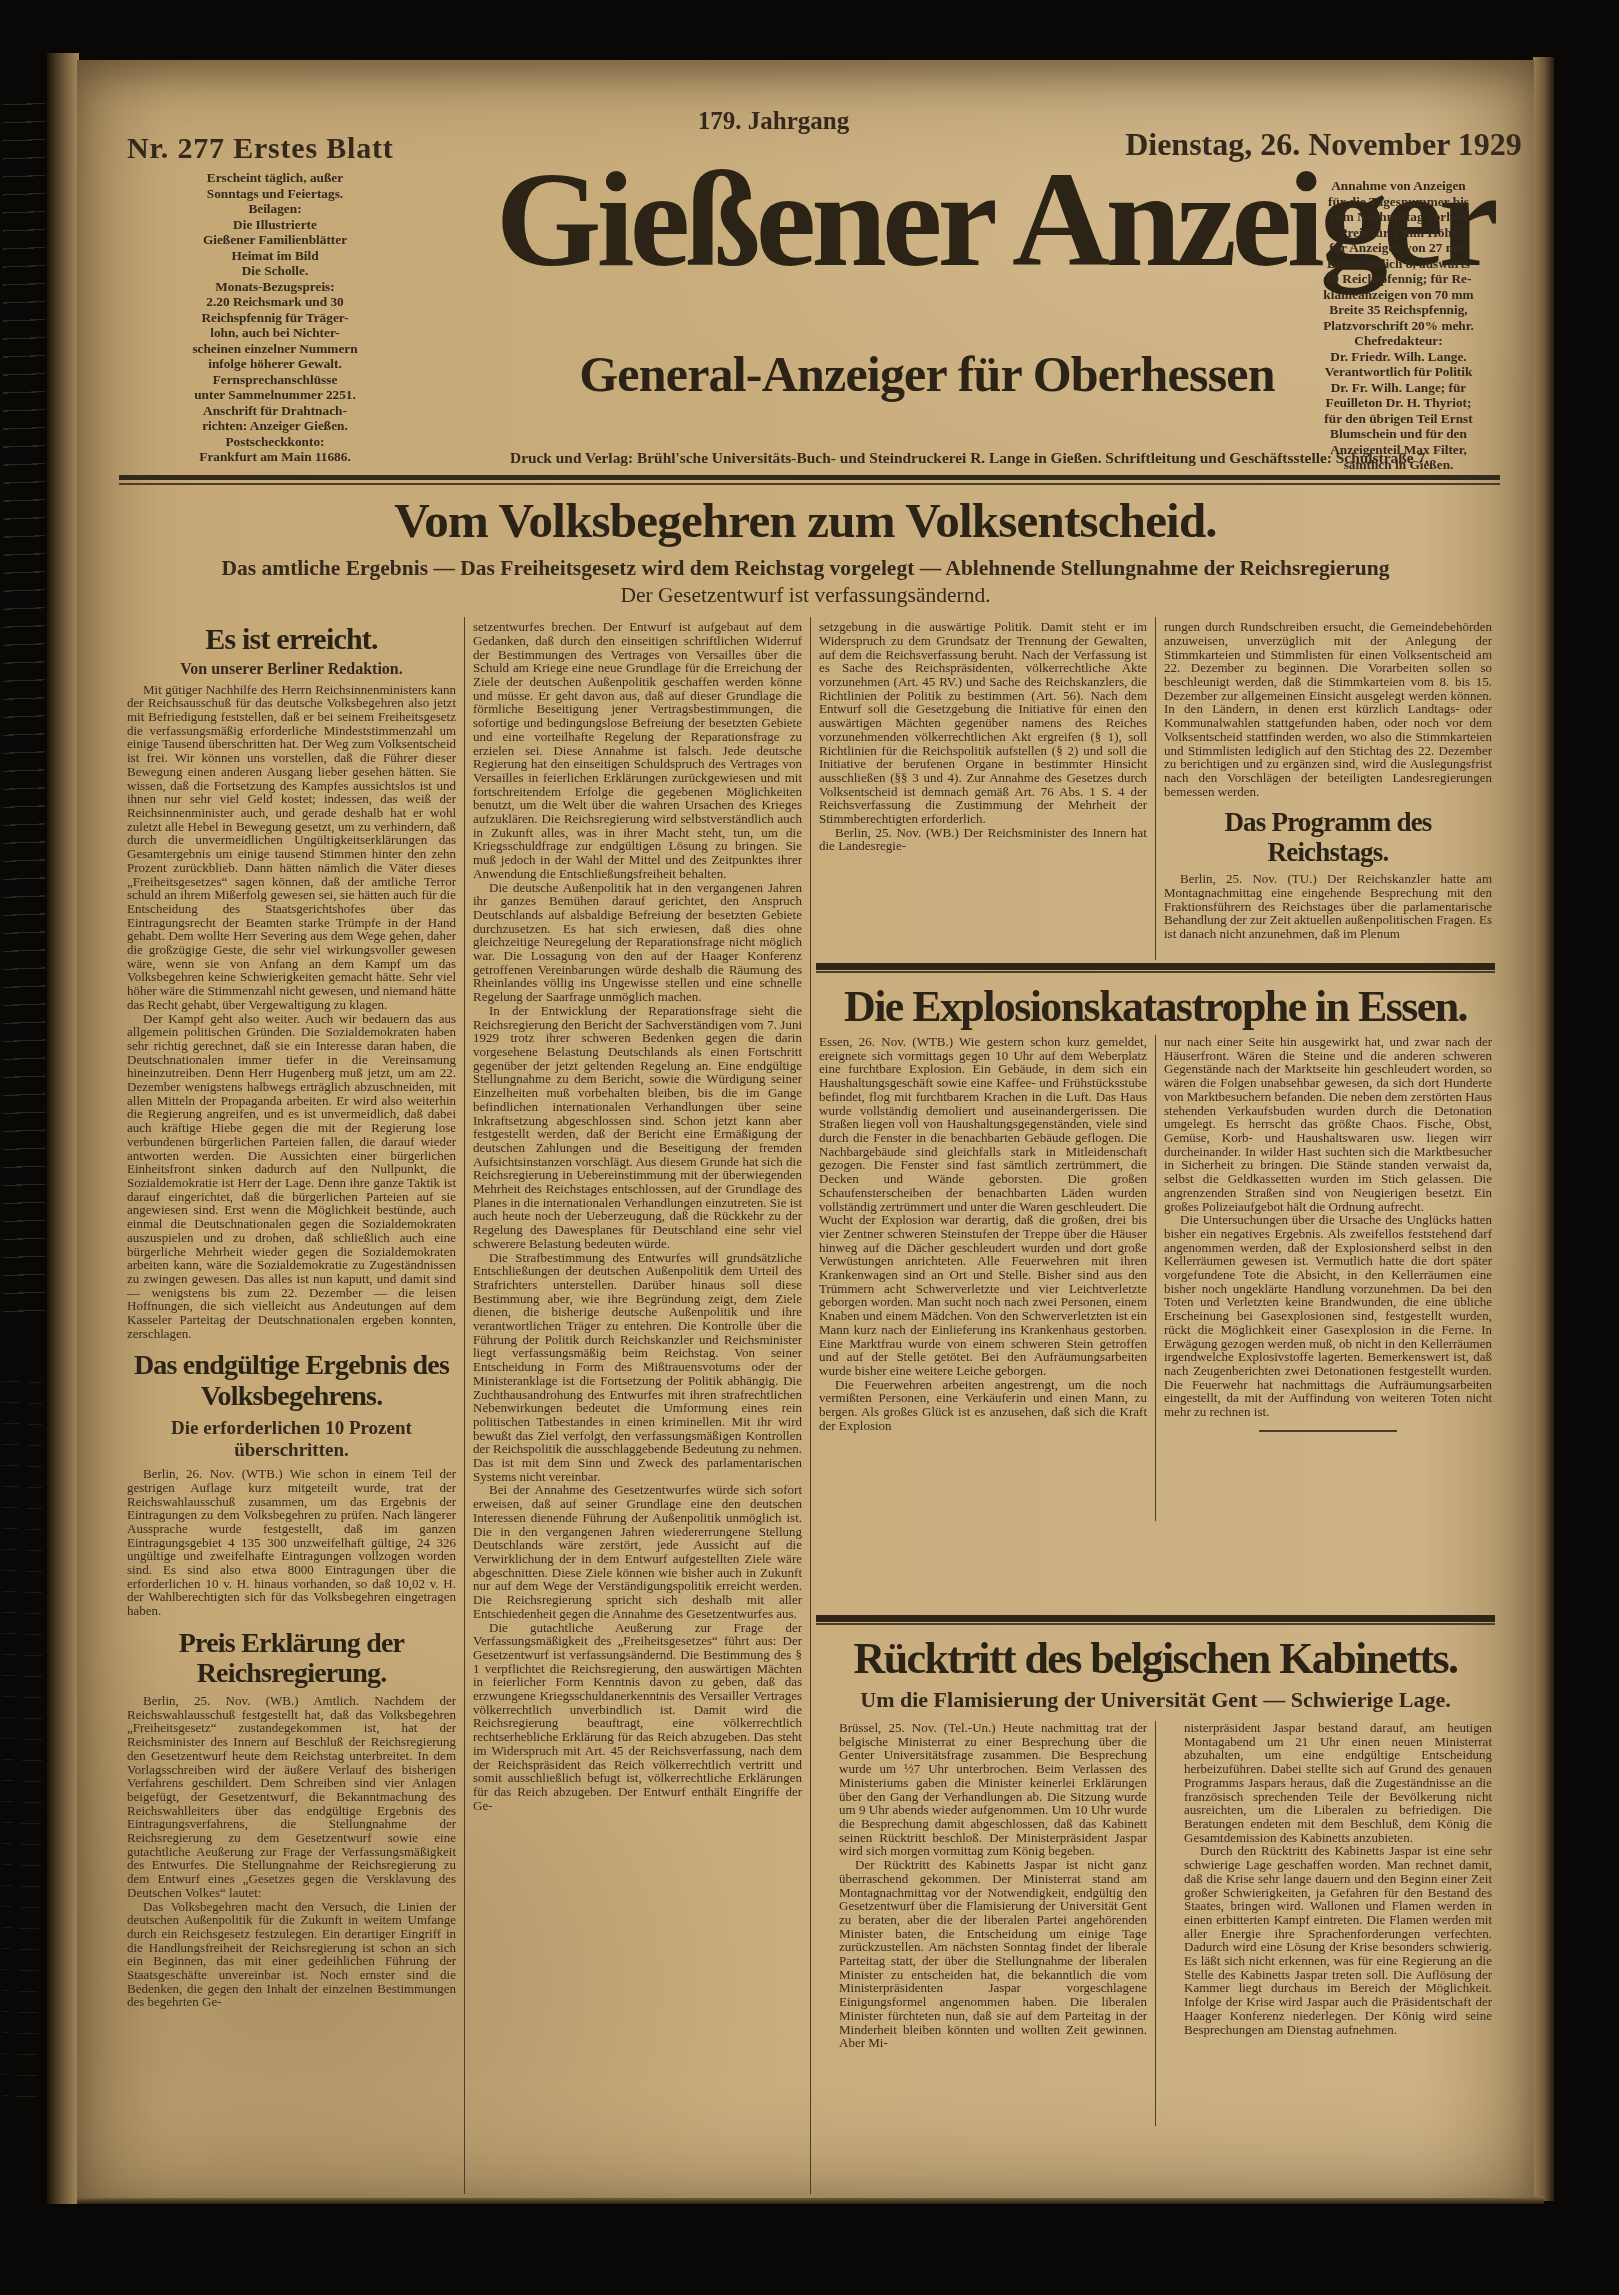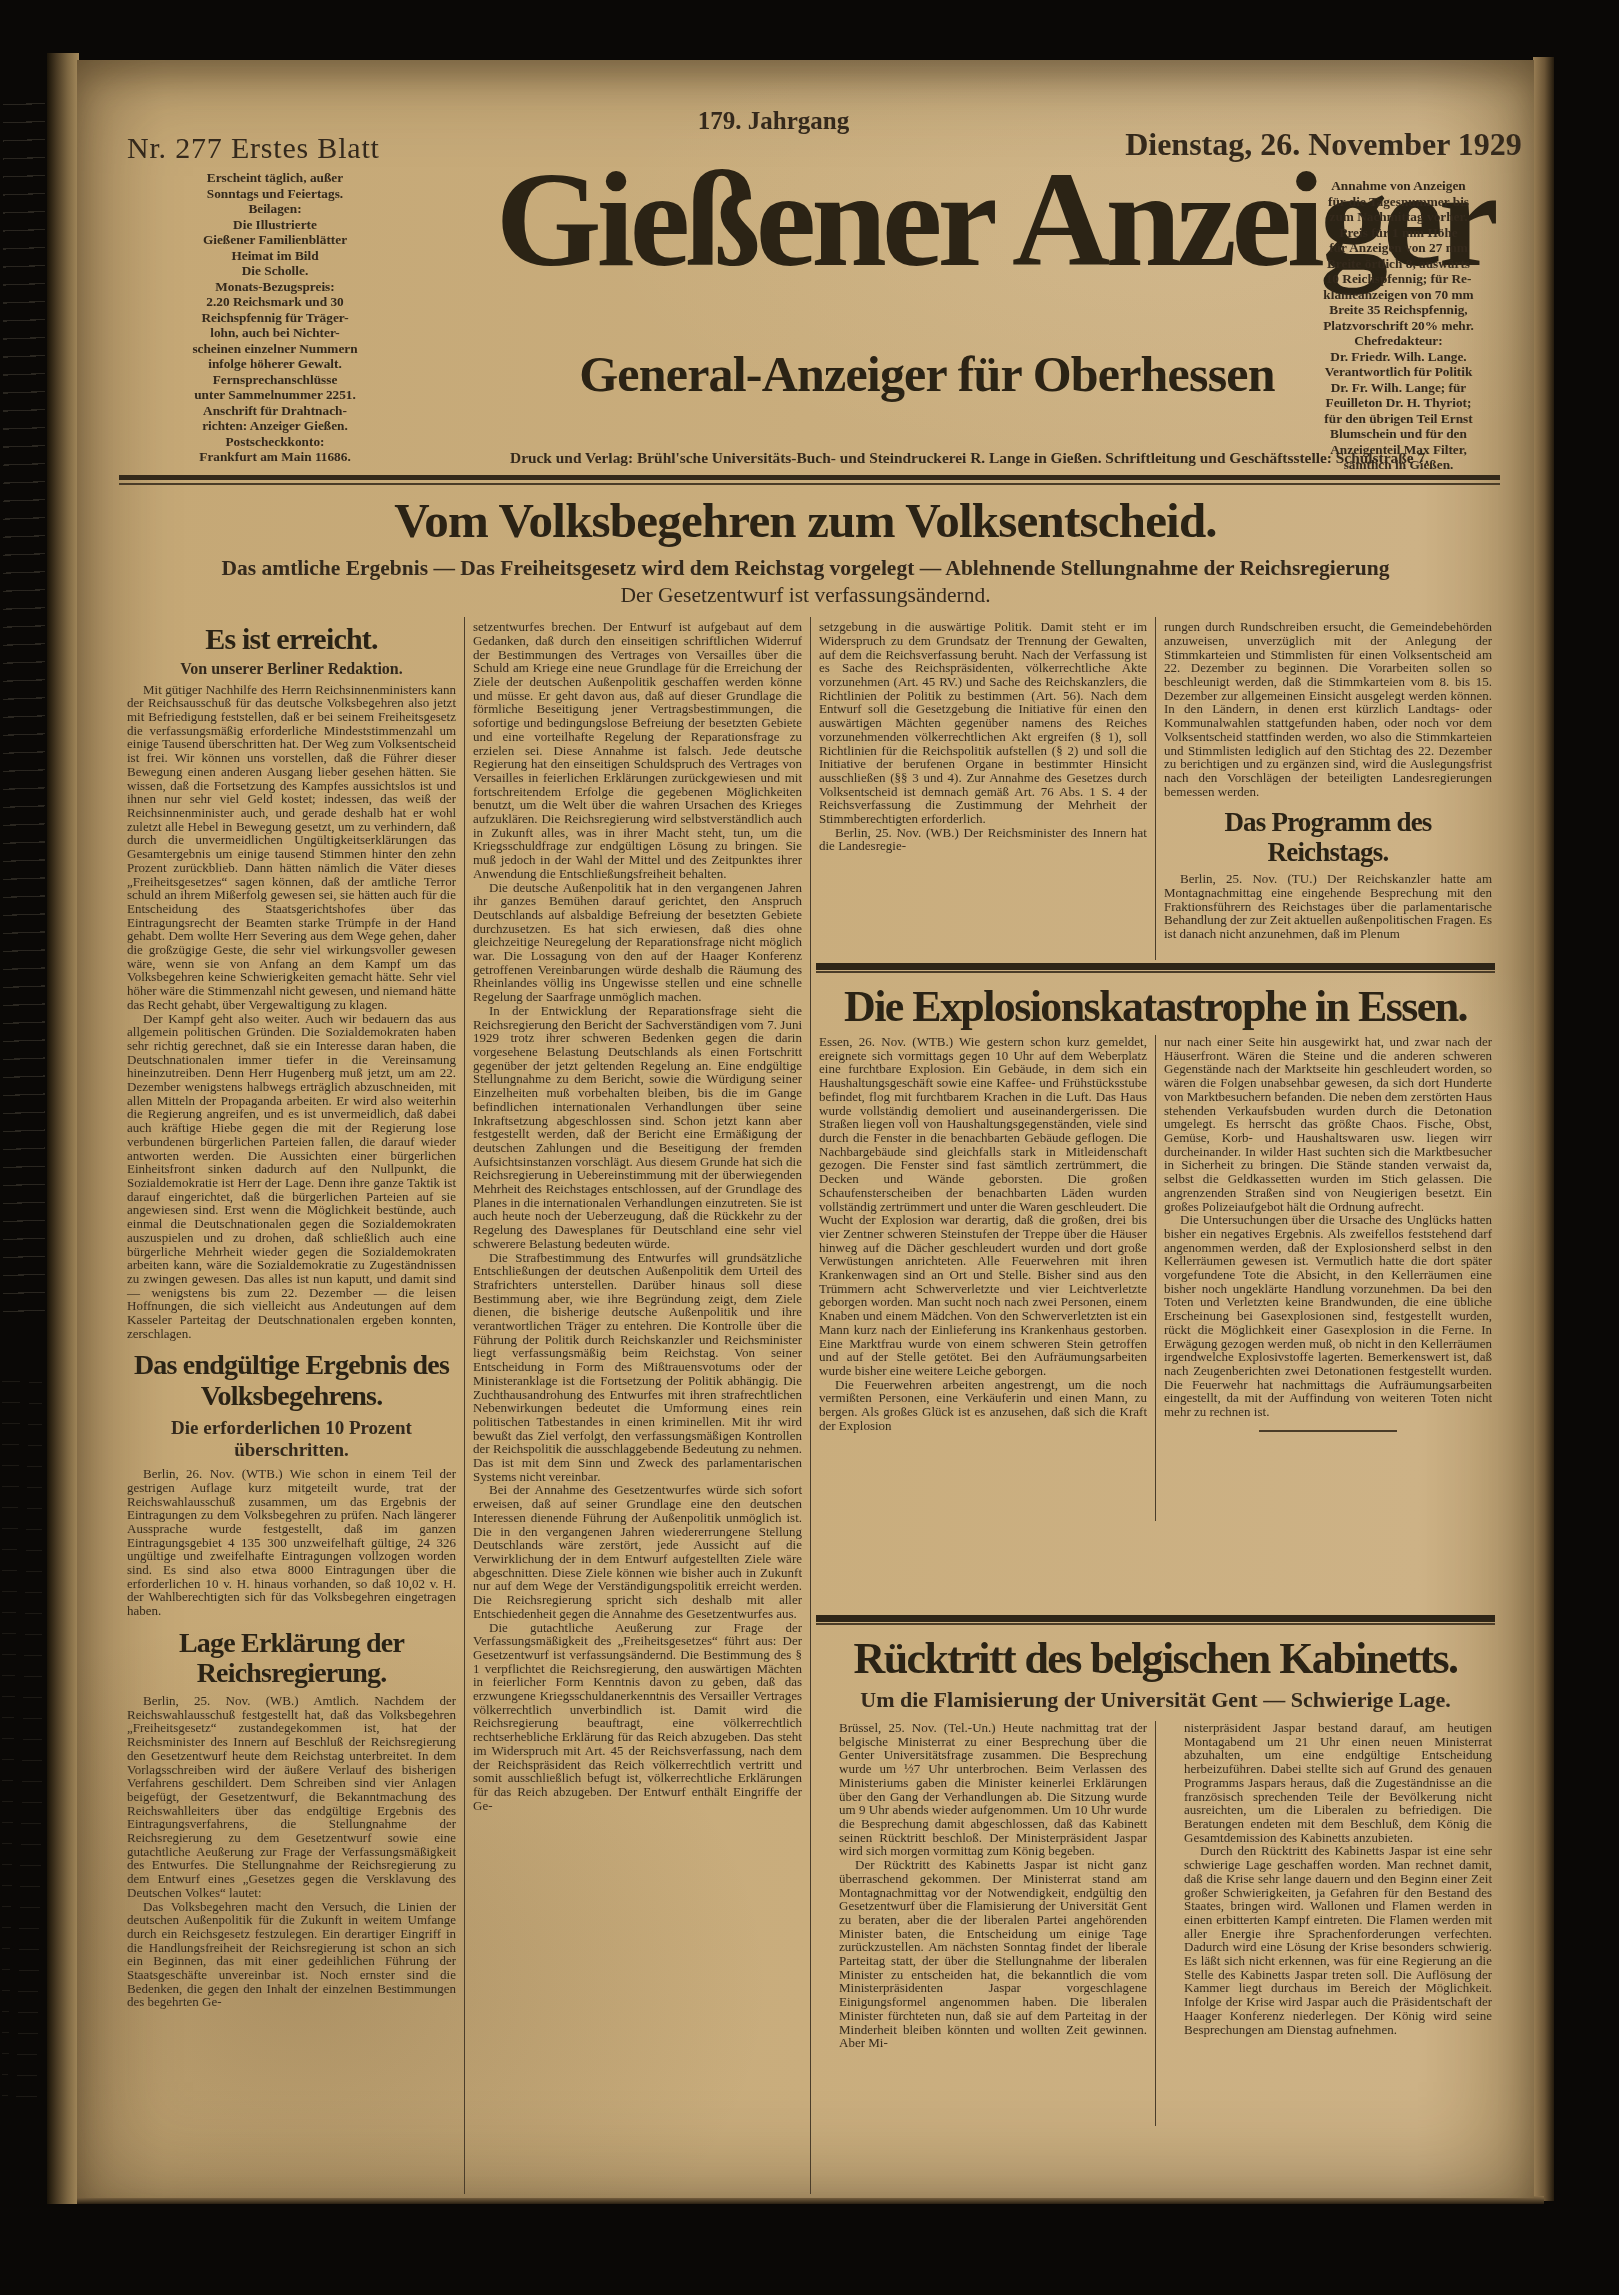--- a/index.html
+++ b/index.html
@@ -20,21 +20,21 @@
 
   .page{position:absolute;left:77px;top:60px;width:1457px;height:2138px;color:#34291c;
         background:
           radial-gradient(972px 405px at 75% 8%, rgba(255,240,210,.10), transparent 60%),
           radial-gradient(729px 567px at 15% 90%, rgba(60,40,15,.18), transparent 65%),
           radial-gradient(405px 243px at 92% 50%, rgba(255,245,220,.12), transparent 70%),
           linear-gradient(90deg,#b79a6b 0%,#c5a876 6%,#c9ad7d 50%,#cdb286 92%,#bda172 100%);
         box-shadow:inset 0 0 97px rgba(45,30,10,.45), inset 0 14.6px 32px rgba(40,25,8,.35);}
 
   
-  .issue{position:absolute;left:50px;top:71px;font-size:30px;font-weight:normal;letter-spacing:0.8px;}
+  .issue{position:absolute;left:50px;top:71px;font-size:30px;font-weight:bold;letter-spacing:0.8px;}
   .volume{position:absolute;left:486px;top:47px;width:421px;text-align:center;font-size:25px;font-weight:bold;}
   .dateline{position:absolute;left:1020px;top:66px;width:453px;text-align:center;font-size:32px;font-weight:bold;}
   .mastcol{font-size:13.3px;font-weight:bold;line-height:15.5px;text-align:center;white-space:pre-line;}
   .mast-left{position:absolute;left:42px;top:110px;width:312px;}
   .mast-right{position:absolute;left:1176px;top:118px;width:291px;}
   .mast-title{position:absolute;left:283px;top:91px;width:1134px;text-align:right;
               font-size:136px;font-weight:bold;letter-spacing:-4.9px;line-height:1;color:#2b2315;}
   .mast-subtitle{position:absolute;left:283px;top:285px;width:1134px;text-align:center;
               font-size:50px;font-weight:bold;letter-spacing:-0.8px;color:#2b2315;}
   .imprint{position:absolute;left:348px;top:389px;width:1089px;text-align:center;
@@ -143,21 +143,21 @@
 
       <div class="half half-left">
         <div class="ncol col1">
           <div class="col-head" style="font-size:30px;margin-top:4.9px;">Es ist erreicht.</div>
           <div class="byline">Von unserer Berliner Redaktion.</div>
           <p class="art">Mit gütiger Nachhilfe des Herrn Reichsinnenministers kann der Reichsausschuß für das deutsche Volksbegehren also jetzt mit Befriedigung feststellen, daß er bei seinem Freiheitsgesetz die verfassungsmäßig erforderliche Mindeststimmenzahl um einige Tausend überschritten hat. Der Weg zum Volksentscheid ist frei. Wir können uns vorstellen, daß die Führer dieser Bewegung einen anderen Ausgang lieber gesehen hätten. Sie wissen, daß die Fortsetzung des Kampfes aussichtslos ist und ihnen nur sehr viel Geld kostet; indessen, das weiß der Reichsinnenminister auch, und gerade deshalb hat er wohl zuletzt alle Hebel in Bewegung gesetzt, um zu verhindern, daß durch die unvermeidlichen Ungültigkeitserklärungen das Gesamtergebnis um einige tausend Stimmen hinter den zehn Prozent zurückblieb. Dann hätten nämlich die Väter dieses „Freiheitsgesetzes“ sagen können, daß der amtliche Terror schuld an ihrem Mißerfolg gewesen sei, sie hätten auch für die Entscheidung des Staatsgerichtshofes über das Eintragungsrecht der Beamten starke Trümpfe in der Hand gehabt. Dem wollte Herr Severing aus dem Wege gehen, daher die großzügige Geste, die sehr viel wirkungsvoller gewesen wäre, wenn sie von Anfang an dem Kampf um das Volksbegehren keine Schwierigkeiten gemacht hätte. Sehr viel höher wäre die Stimmenzahl nicht gewesen, und niemand hätte das Recht gehabt, über Vergewaltigung zu klagen.</p>
           <p class="art">Der Kampf geht also weiter. Auch wir bedauern das aus allgemein politischen Gründen. Die Sozialdemokraten haben sehr richtig gerechnet, daß sie ein Interesse daran haben, die Deutschnationalen immer tiefer in die Vereinsamung hineinzutreiben. Denn Herr Hugenberg muß jetzt, um am 22. Dezember wenigstens halbwegs erträglich abzuschneiden, mit allen Mitteln der Propaganda arbeiten. Er wird also weiterhin die Regierung angreifen, und es ist unvermeidlich, daß dabei auch kräftige Hiebe gegen die mit der Regierung lose verbundenen bürgerlichen Parteien fallen, die darauf wieder antworten werden. Die Aussichten einer bürgerlichen Einheitsfront sinken dadurch auf den Nullpunkt, die Sozialdemokratie ist Herr der Lage. Denn ihre ganze Taktik ist darauf eingerichtet, daß die bürgerlichen Parteien auf sie angewiesen sind. Erst wenn die Möglichkeit bestünde, auch einmal die Deutschnationalen gegen die Sozialdemokraten auszuspielen und zu drohen, daß schließlich auch eine bürgerliche Mehrheit wieder gegen die Sozialdemokraten arbeiten kann, wäre die Sozialdemokratie zu Zugeständnissen zu zwingen gewesen. Das alles ist nun kaputt, und damit sind — wenigstens bis zum 22. Dezember — die leisen Hoffnungen, die sich vielleicht aus Andeutungen auf dem Kasseler Parteitag der Deutschnationalen ergeben konnten, zerschlagen.</p>
           <div class="col-head">Das endgültige Ergebnis des Volksbegehrens.</div>
           <div class="col-subhead">Die erforderlichen 10 Prozent überschritten.</div>
           <p class="art">Berlin, 26. Nov. (WTB.) Wie schon in einem Teil der gestrigen Auflage kurz mitgeteilt wurde, trat der Reichswahlausschuß zusammen, um das Ergebnis der Eintragungen zu dem Volksbegehren zu prüfen. Nach längerer Aussprache wurde festgestellt, daß im ganzen Eintragungsgebiet 4 135 300 unzweifelhaft gültige, 24 326 ungültige und zweifelhafte Eintragungen vollzogen worden sind. Es sind also etwa 8000 Eintragungen über die erforderlichen 10 v. H. hinaus vorhanden, so daß 10,02 v. H. der Wahlberechtigten sich für das Volksbegehren eingetragen haben.</p>
-          <div class="col-head">Lage Erklärung der Reichsregierung.</div>
+          <div class="col-head">Preis Erklärung der Reichsregierung.</div>
           <p class="art">Berlin, 25. Nov. (WB.) Amtlich. Nachdem der Reichswahlausschuß festgestellt hat, daß das Volksbegehren „Freiheitsgesetz“ zustandegekommen ist, hat der Reichsminister des Innern auf Beschluß der Reichsregierung den Gesetzentwurf heute dem Reichstag unterbreitet. In dem Vorlagsschreiben wird der äußere Verlauf des bisherigen Verfahrens geschildert. Dem Schreiben sind vier Anlagen beigefügt, der Gesetzentwurf, die Bekanntmachung des Reichswahlleiters über das endgültige Ergebnis des Eintragungsverfahrens, die Stellungnahme der Reichsregierung zu dem Gesetzentwurf sowie eine gutachtliche Aeußerung zur Frage der Verfassungsmäßigkeit des Entwurfes. Die Stellungnahme der Reichsregierung zu dem Entwurf eines „Gesetzes gegen die Versklavung des Deutschen Volkes“ lautet:</p>
           <p class="art">Das Volksbegehren macht den Versuch, die Linien der deutschen Außenpolitik für die Zukunft in weitem Umfange durch ein Reichsgesetz festzulegen. Ein derartiger Eingriff in die Handlungsfreiheit der Reichsregierung ist schon an sich ein Beginnen, das mit einer gedeihlichen Führung der Staatsgeschäfte unvereinbar ist. Noch ernster sind die Bedenken, die gegen den Inhalt der einzelnen Bestimmungen des begehrten Ge-</p>
         </div>
         <div class="ncol">
           <p class="art cont" style="margin-top:3.2px;">setzentwurfes brechen. Der Entwurf ist aufgebaut auf dem Gedanken, daß durch den einseitigen schriftlichen Widerruf der Bestimmungen des Vertrages von Versailles über die Schuld am Kriege eine neue Grundlage für die Erreichung der Ziele der deutschen Außenpolitik geschaffen werden könne und müsse. Er geht davon aus, daß auf dieser Grundlage die förmliche Beseitigung jener Vertragsbestimmungen, die sofortige und bedingungslose Befreiung der besetzten Gebiete und eine vorteilhafte Regelung der Reparationsfrage zu erzielen sei. Diese Annahme ist falsch. Jede deutsche Regierung hat den einseitigen Schuldspruch des Vertrages von Versailles in feierlichen Erklärungen zurückgewiesen und mit fortschreitendem Erfolge die gegebenen Möglichkeiten benutzt, um die Welt über die wahren Ursachen des Krieges aufzuklären. Die Reichsregierung wird selbstverständlich auch in Zukunft alles, was in ihrer Macht steht, tun, um die Kriegsschuldfrage zur endgültigen Lösung zu bringen. Sie muß jedoch in der Wahl der Mittel und des Zeitpunktes ihrer Anwendung die Entschließungsfreiheit behalten.</p>
           <p class="art">Die deutsche Außenpolitik hat in den vergangenen Jahren ihr ganzes Bemühen darauf gerichtet, den Anspruch Deutschlands auf alsbaldige Befreiung der besetzten Gebiete durchzusetzen. Es hat sich erwiesen, daß dies ohne gleichzeitige Neuregelung der Reparationsfrage nicht möglich war. Die Lossagung von den auf der Haager Konferenz getroffenen Vereinbarungen würde deshalb die Räumung des Rheinlandes völlig ins Ungewisse stellen und eine schnelle Regelung der Saarfrage unmöglich machen.</p>
           <p class="art">In der Entwicklung der Reparationsfrage sieht die Reichsregierung den Bericht der Sachverständigen vom 7. Juni 1929 trotz ihrer schweren Bedenken gegen die darin vorgesehene Belastung Deutschlands als einen Fortschritt gegenüber der jetzt geltenden Regelung an. Eine endgültige Stellungnahme zu dem Bericht, sowie die Würdigung seiner Einzelheiten muß vorbehalten bleiben, bis die im Gange befindlichen internationalen Verhandlungen über seine Inkraftsetzung abgeschlossen sind. Schon jetzt kann aber festgestellt werden, daß der Bericht eine Ermäßigung der deutschen Zahlungen und die Beseitigung der fremden Aufsichtsinstanzen vorschlägt. Aus diesem Grunde hat sich die Reichsregierung in Uebereinstimmung mit der überwiegenden Mehrheit des Reichstages entschlossen, auf der Grundlage des Planes in die internationalen Verhandlungen einzutreten. Sie ist auch heute noch der Ueberzeugung, daß die Rückkehr zu der Regelung des Dawesplanes für Deutschland eine sehr viel schwerere Belastung bedeuten würde.</p>
           <p class="art">Die Strafbestimmung des Entwurfes will grundsätzliche Entschließungen der deutschen Außenpolitik dem Urteil des Strafrichters unterstellen. Darüber hinaus soll diese Bestimmung aber, wie ihre Begründung zeigt, dem Ziele dienen, die bisherige deutsche Außenpolitik und ihre verantwortlichen Träger zu entehren. Die Kontrolle über die Führung der Politik durch Reichskanzler und Reichsminister liegt verfassungsmäßig beim Reichstag. Von seiner Entscheidung in Form des Mißtrauensvotums oder der Ministeranklage ist die Fortsetzung der Politik abhängig. Die Zuchthausandrohung des Entwurfes mit ihren strafrechtlichen Nebenwirkungen bedeutet die Umformung eines rein politischen Tatbestandes in einen kriminellen. Mit ihr wird bewußt das Ziel verfolgt, den verfassungsmäßigen Kontrollen der Reichspolitik die ausschlaggebende Bedeutung zu nehmen. Das ist mit dem Sinn und Zweck des parlamentarischen Systems nicht vereinbar.</p>
           <p class="art">Bei der Annahme des Gesetzentwurfes würde sich sofort erweisen, daß auf seiner Grundlage eine den deutschen Interessen dienende Führung der Außenpolitik unmöglich ist. Die in den vergangenen Jahren wiedererrungene Stellung Deutschlands wäre zerstört, jede Aussicht auf die Verwirklichung der in dem Entwurf aufgestellten Ziele wäre abgeschnitten. Diese Ziele können wie bisher auch in Zukunft nur auf dem Wege der Verständigungspolitik erreicht werden. Die Reichsregierung spricht sich deshalb mit aller Entschiedenheit gegen die Annahme des Gesetzentwurfes aus.</p>
           <p class="art">Die gutachtliche Aeußerung zur Frage der Verfassungsmäßigkeit des „Freiheitsgesetzes“ führt aus: Der Gesetzentwurf ist verfassungsändernd. Die Bestimmung des § 1 verpflichtet die Reichsregierung, den auswärtigen Mächten in feierlicher Form Kenntnis davon zu geben, daß das erzwungene Kriegsschuldanerkenntnis des Versailler Vertrages völkerrechtlich unverbindlich ist. Damit wird die Reichsregierung beauftragt, eine völkerrechtlich rechtserhebliche Erklärung für das Reich abzugeben. Das steht im Widerspruch mit Art. 45 der Reichsverfassung, nach dem der Reichspräsident das Reich völkerrechtlich vertritt und somit ausschließlich befugt ist, völkerrechtliche Erklärungen für das Reich abzugeben. Der Entwurf enthält Eingriffe der Ge-</p>

